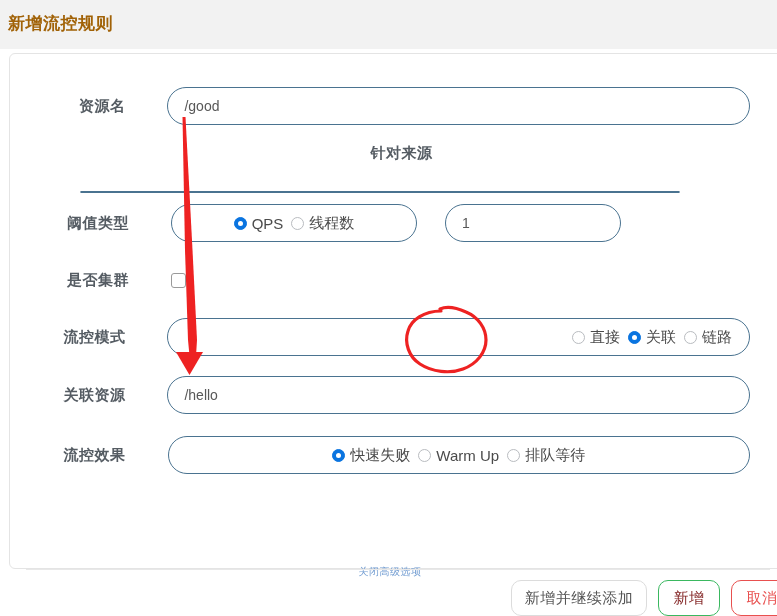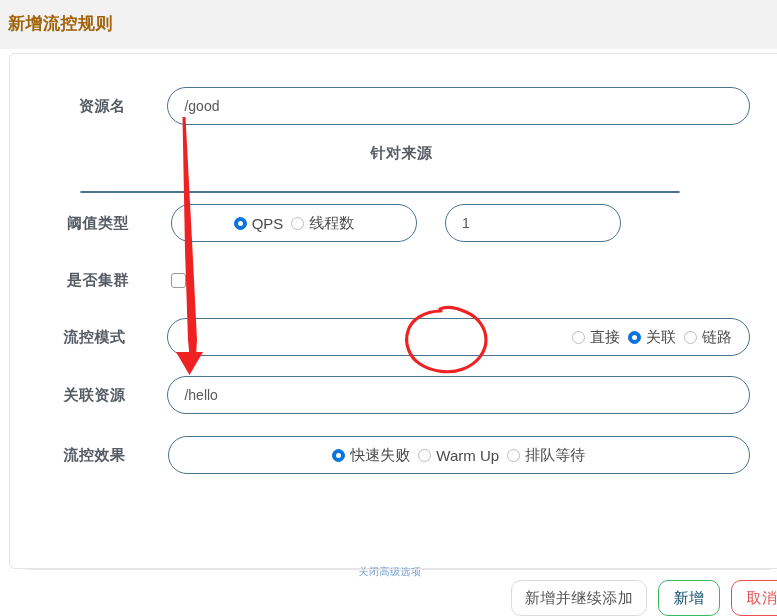--- a/index.html
+++ b/index.html
@@ -197,21 +197,21 @@
   .btn-default {
     left: 511px;
     width: 136px;
     border: 1px solid #dcdcdc;
     color: #555555;
   }
   .btn-success {
     left: 658px;
     width: 62px;
     border: 1px solid #3ab860;
-    color: #0c4a6e;
+    color: #7f1d1d;
   }
   .btn-danger {
     left: 731px;
     width: 62px;
     border: 1px solid #e8504f;
     color: #e8504f;
   }
 
   
   .annotation-layer {

